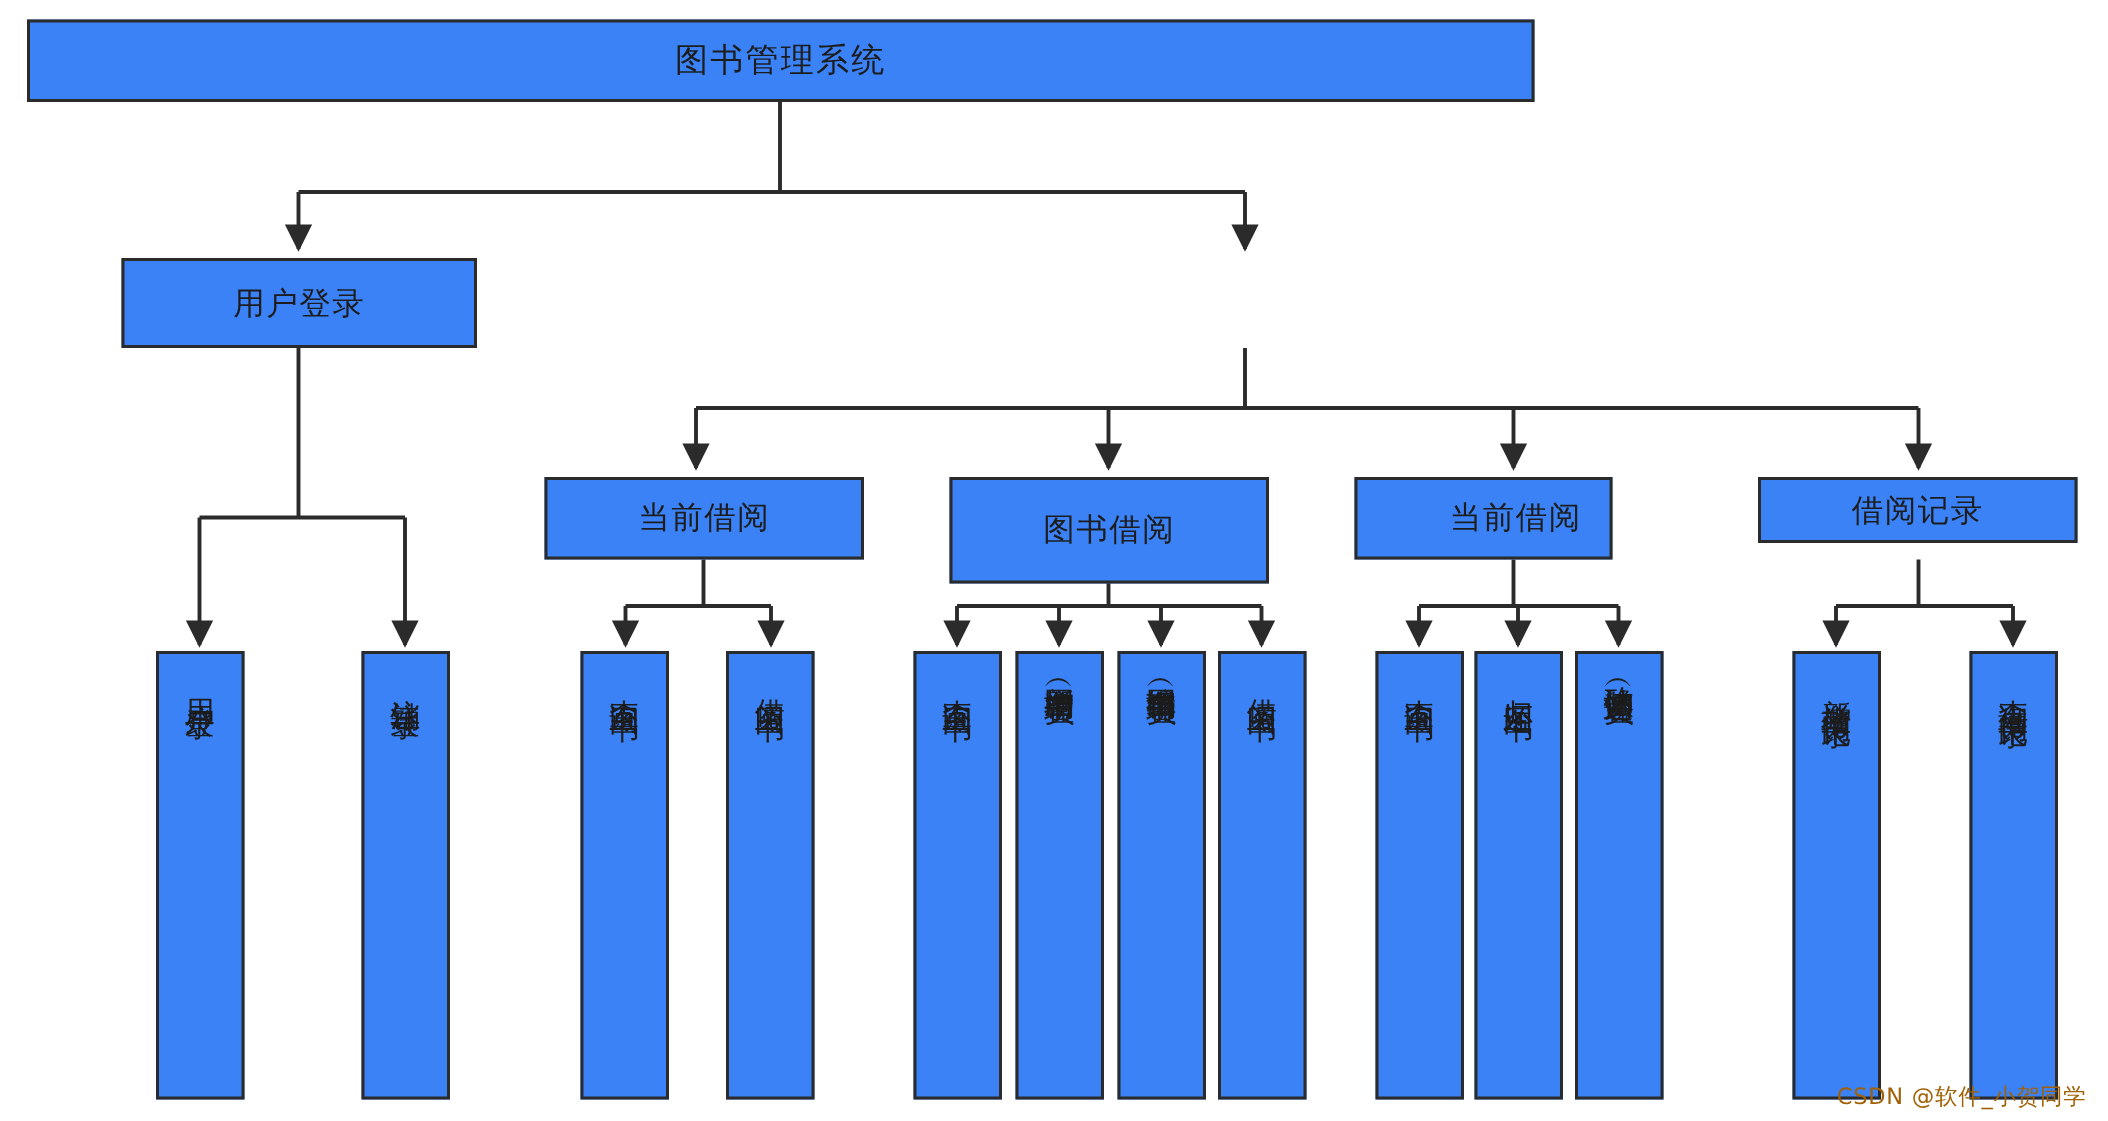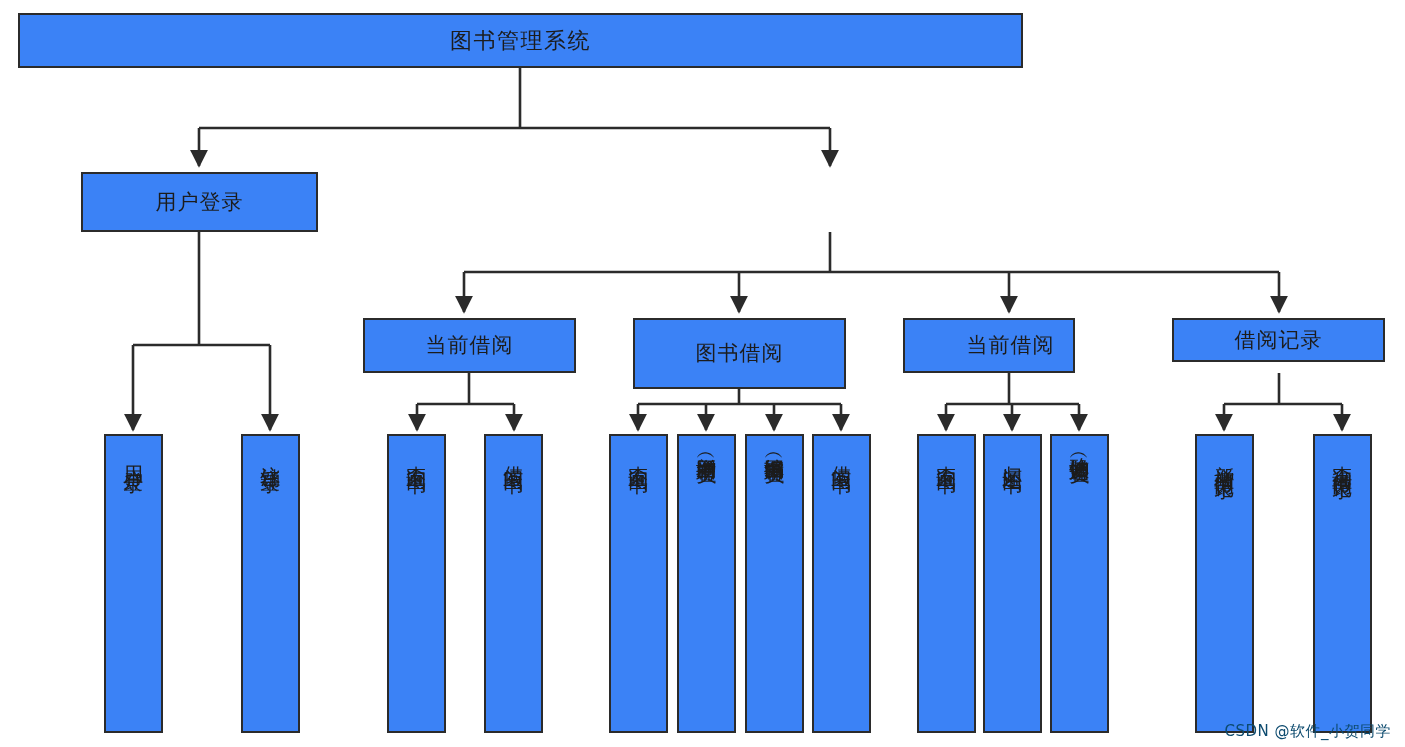--- a/index.html
+++ b/index.html
@@ -70,21 +70,21 @@
   }
   .node.vert.tall-label .node-label {
     letter-spacing: 1px;
     line-height: 1.22;
   }
   .watermark {
     position: absolute;
     right: 14px;
     bottom: 6px;
     font-size: 15px;
-    color: #0c4a6e;
+    color: #a16207;
     letter-spacing: 0.5px;
     z-index: 5;
     white-space: nowrap;
   }
 </style>
 </head>
 <body>
 
 <div id="diagram-root">
 

